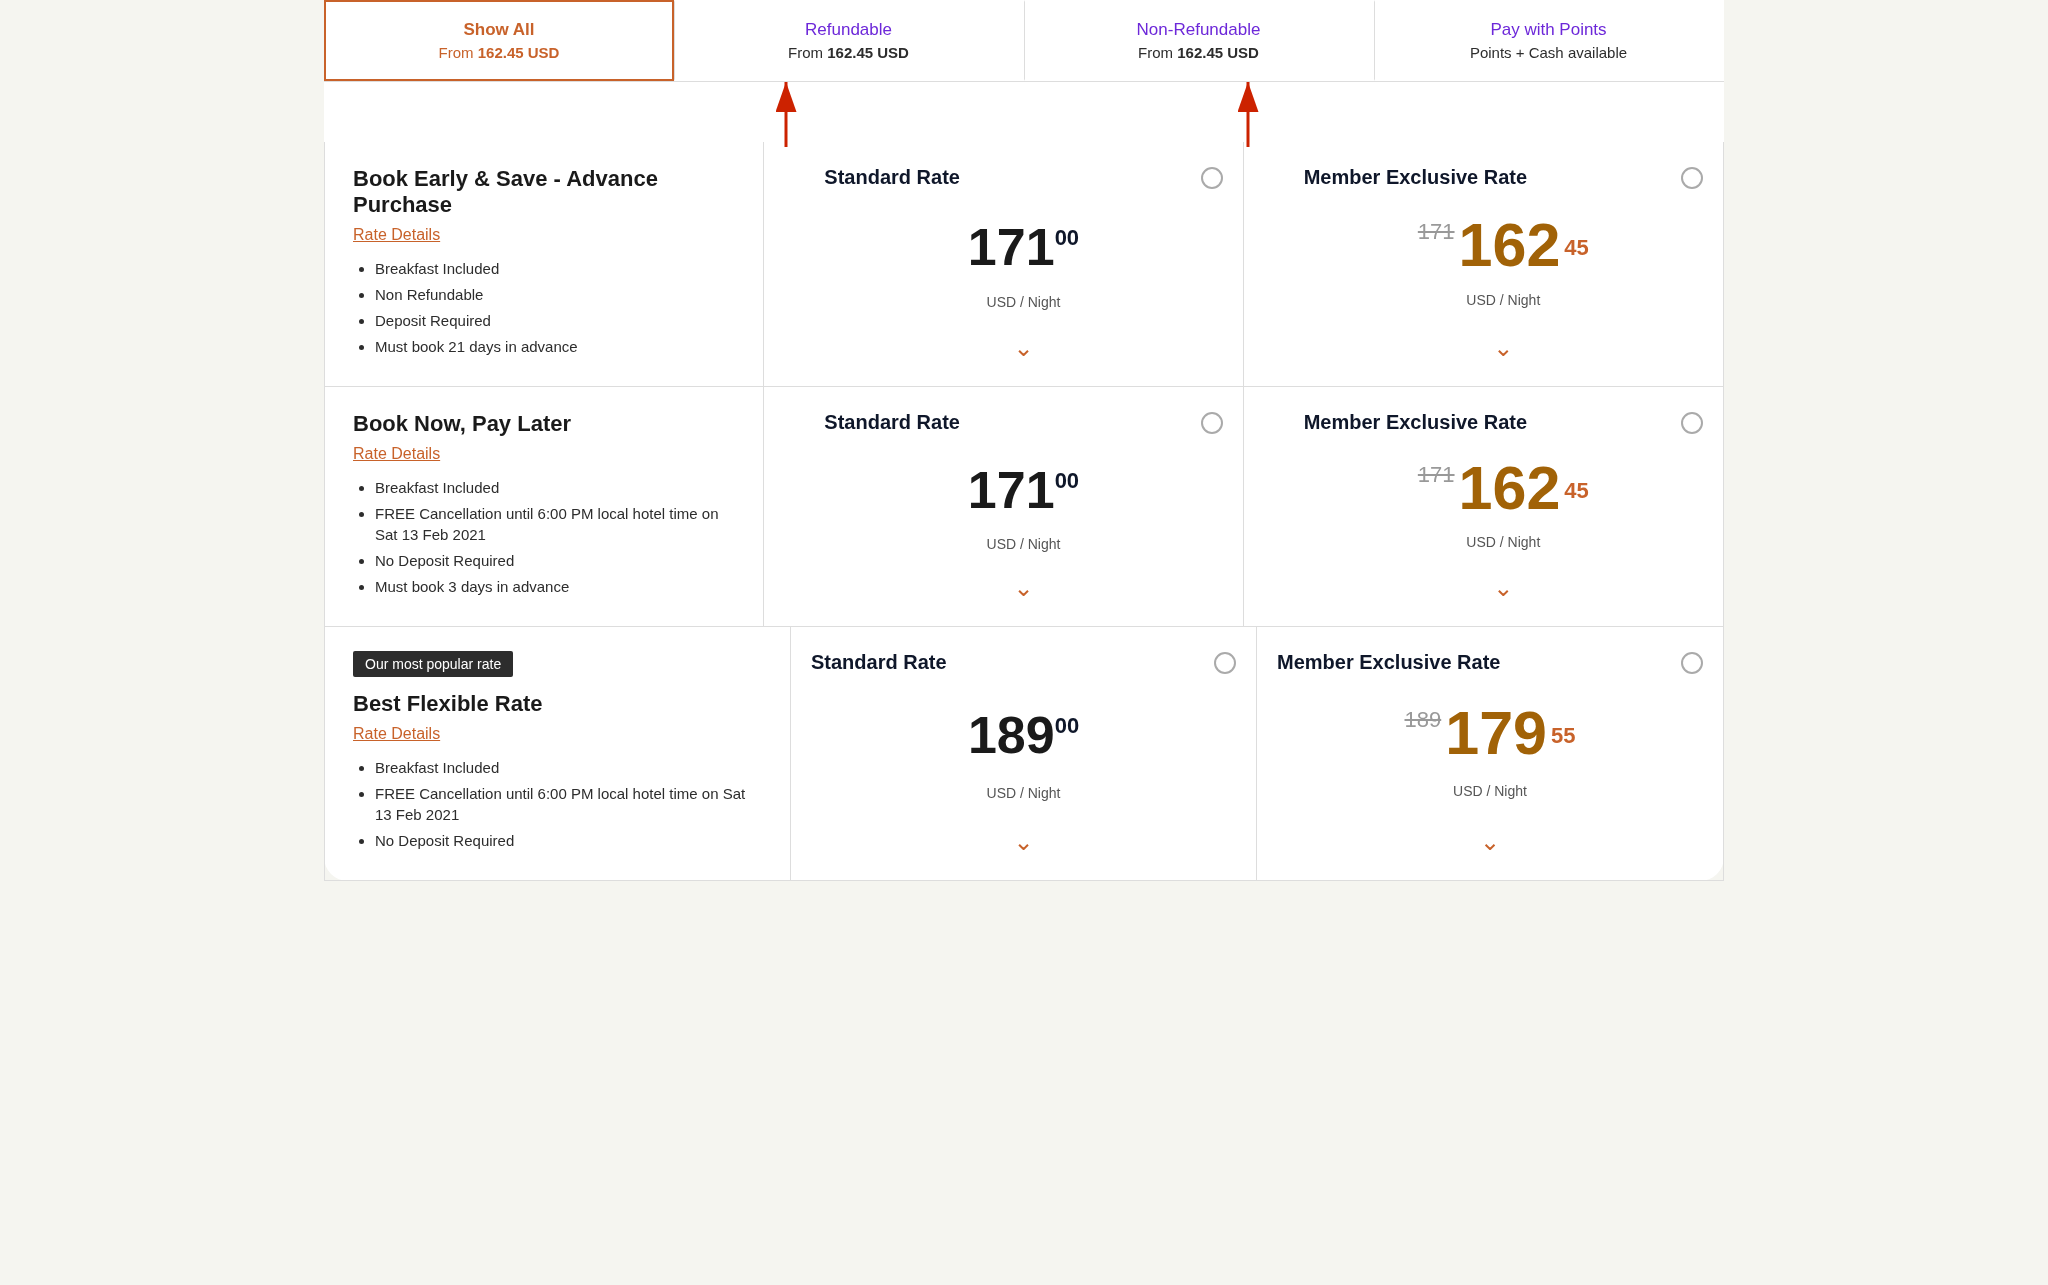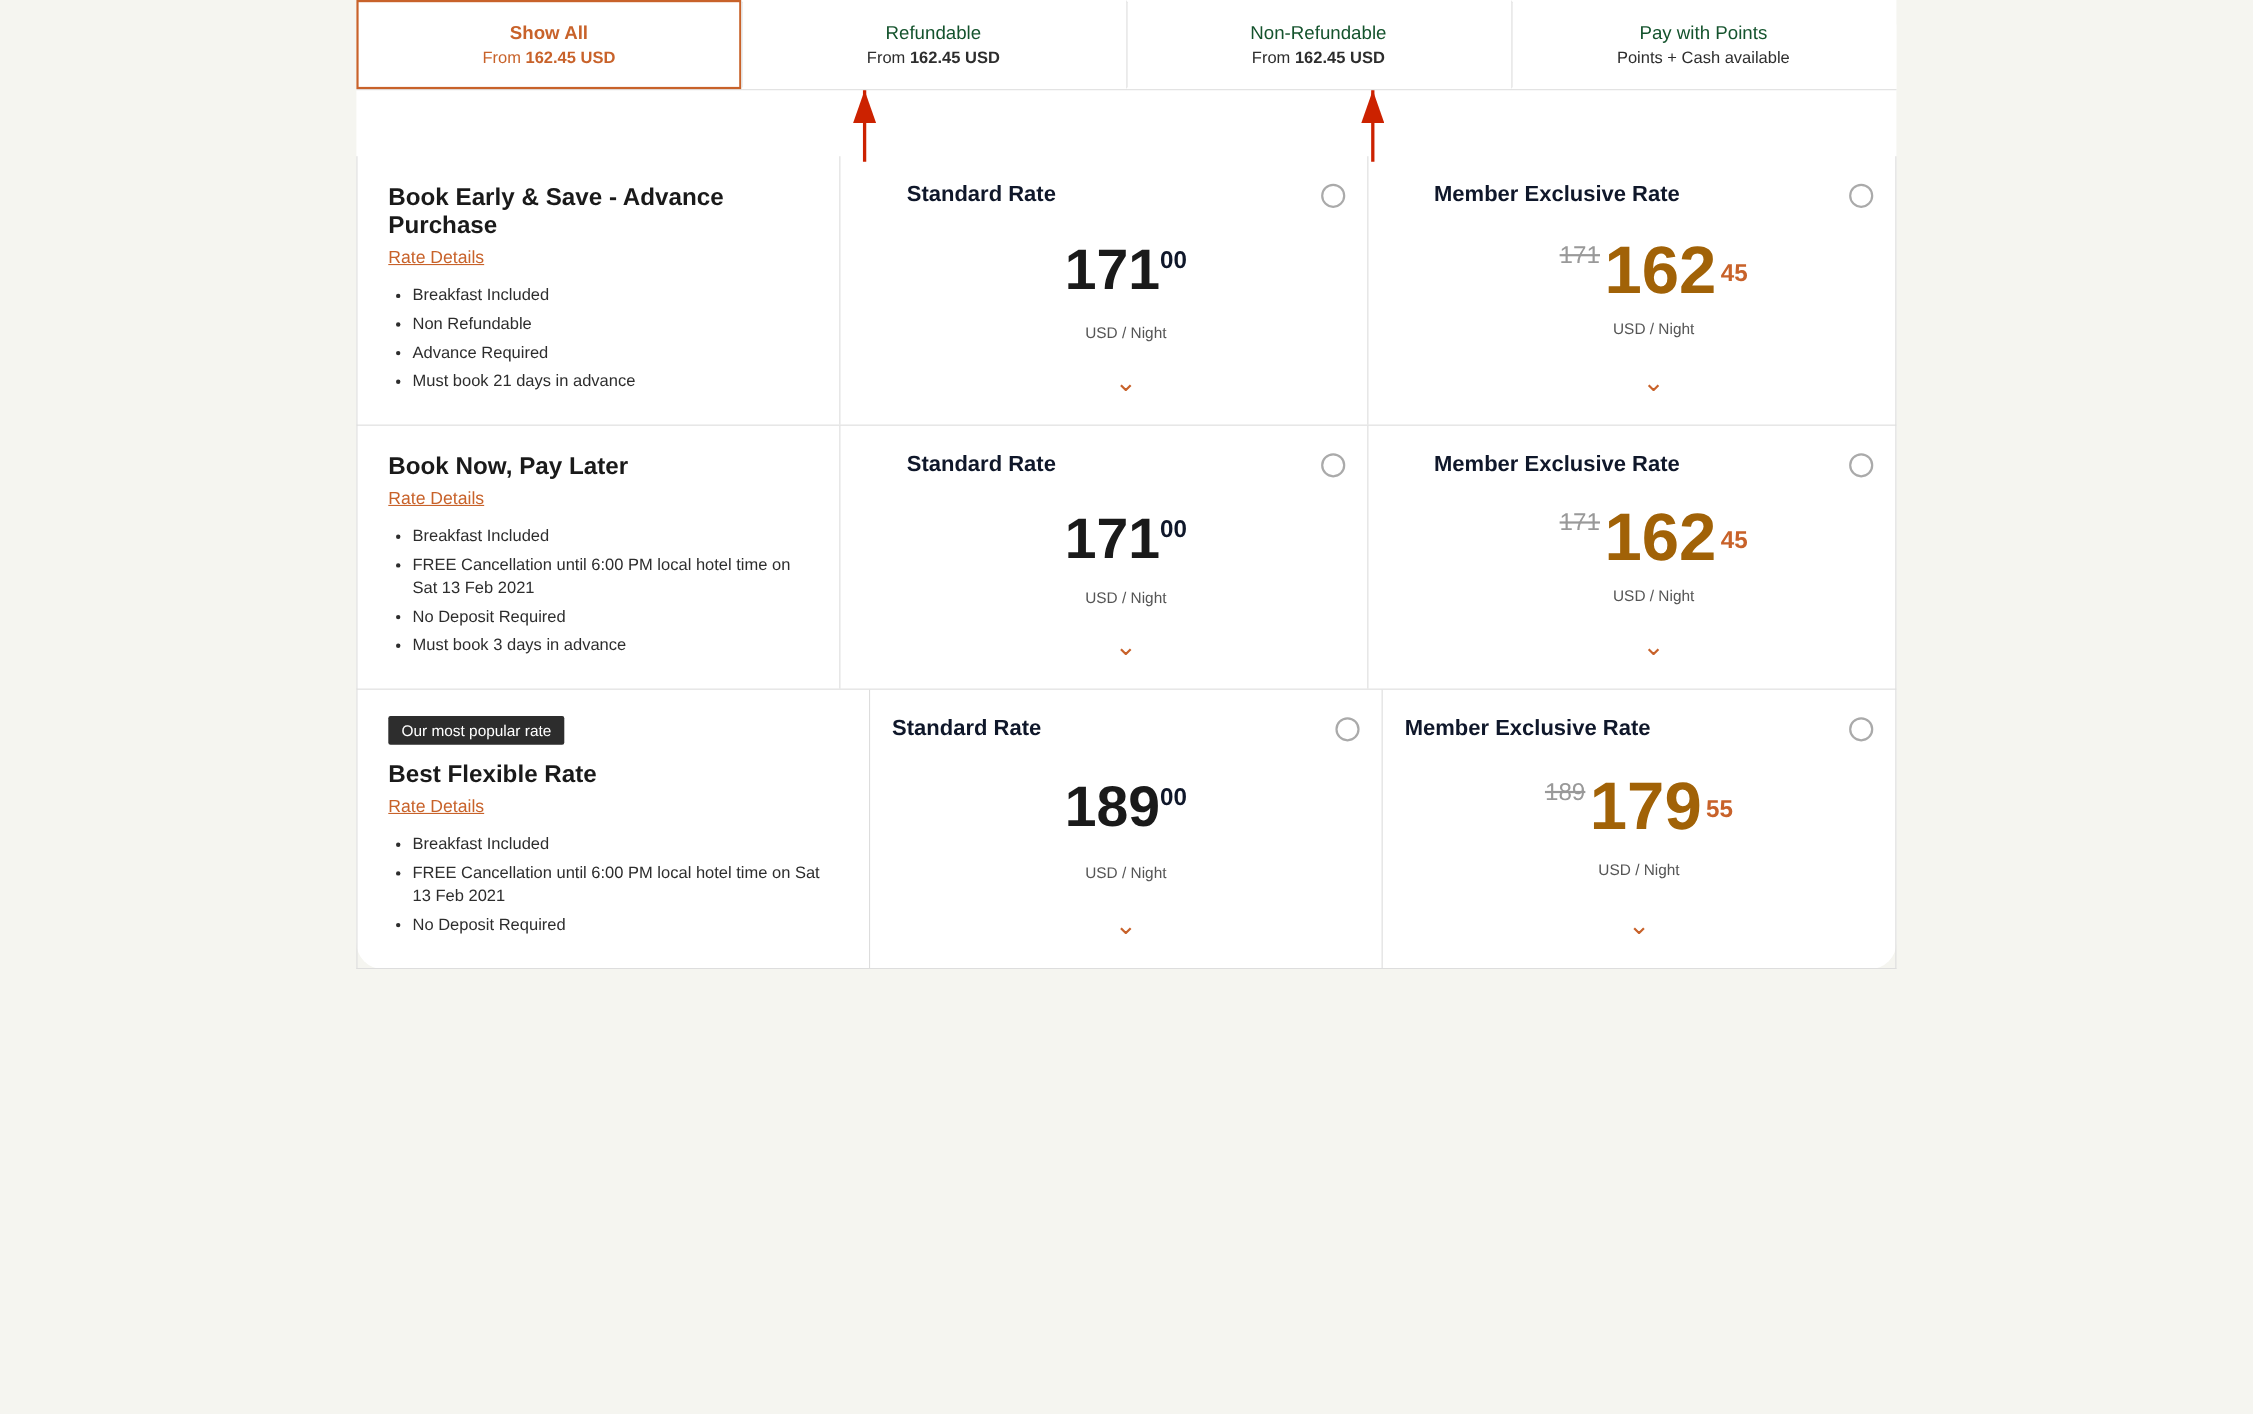--- a/index.html
+++ b/index.html
@@ -28,21 +28,21 @@
       cursor: pointer;
       border: 2px solid transparent;
       background: #fff;
       position: relative;
     }
     .filter-tab.active {
       border: 2px solid #c8622a;
     }
     .filter-tab-title {
       font-size: 17px;
-      color: #14532d;
+      color: #6d28d9;
       font-weight: 400;
     }
     .filter-tab.active .filter-tab-title {
       color: #c8622a;
       font-weight: 600;
     }
     .filter-tab-sub {
       font-size: 15px;
       color: #2d2d2d;
       margin-top: 4px;
@@ -253,21 +253,21 @@
     </svg>
   </div>
 
   <div class="rate-section">
     <div class="rate-info">
       <div class="rate-name">Book Early &amp; Save - Advance Purchase</div>
       <a class="rate-details-link">Rate Details</a>
       <ul class="rate-features">
         <li>Breakfast Included</li>
         <li>Non Refundable</li>
-        <li>Advance Required</li>
+        <li>Deposit Required</li>
         <li>Must book 21 days in advance</li>
       </ul>
     </div>
     <div class="rate-price-col">
       <div class="rate-type-header">
         <span class="rate-type-label">Standard Rate</span>
         <div class="radio-circle"></div>
       </div>
       <div class="price-display">
         <span class="price-main">171</span>

